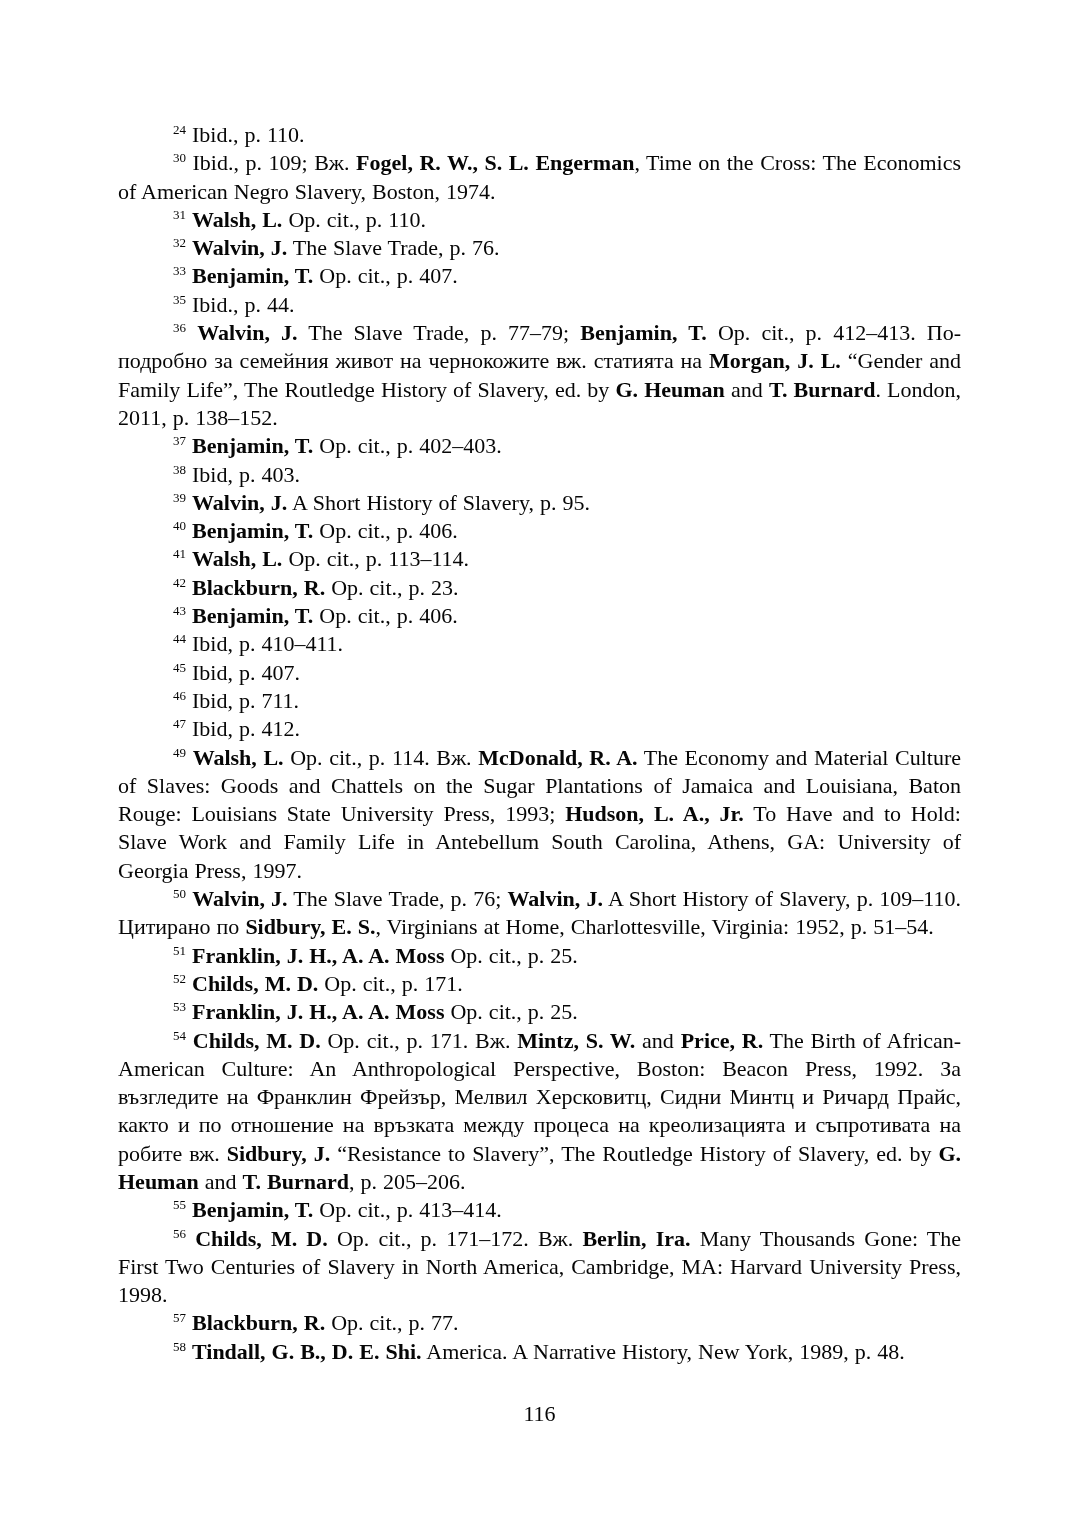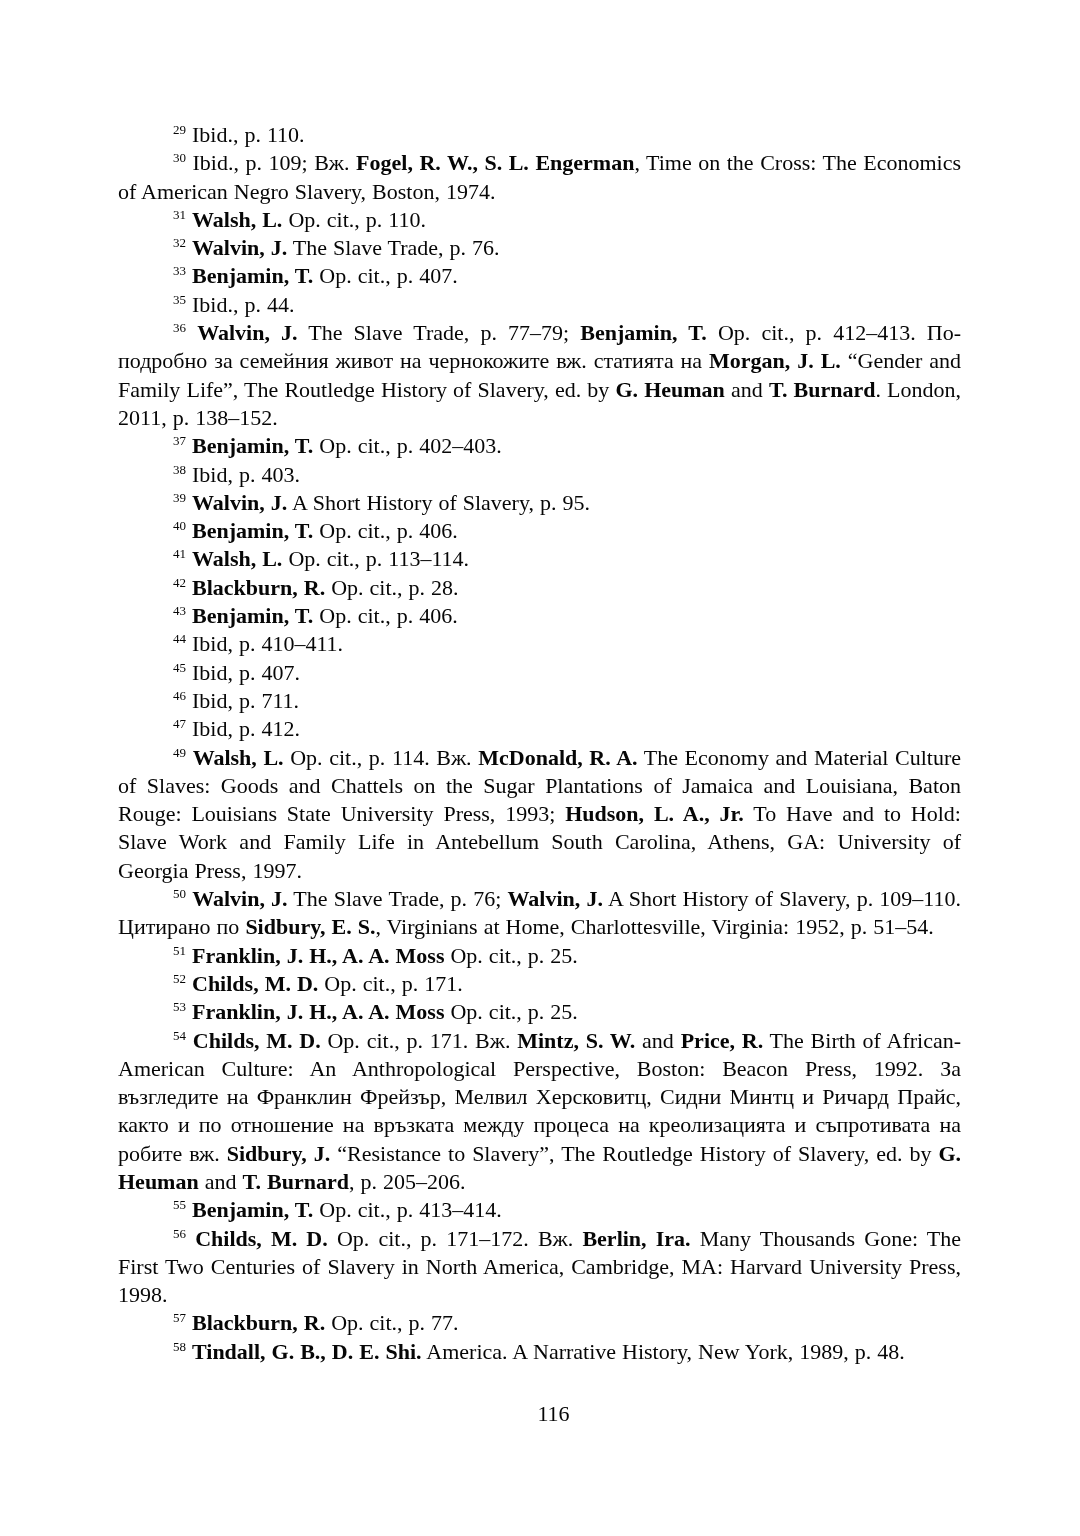--- a/index.html
+++ b/index.html
@@ -35,46 +35,46 @@
     font-size: 13px;
     line-height: 0;
     vertical-align: baseline;
     position: relative;
     top: -8px;
   }
   p.fn .b { font-weight: bold; }
   p.fn .r { font-weight: normal; }
   .page-number {
     position: absolute;
-    left: 132px;
+    left: 118px;
     top: 1400px;
     width: 843px;
     text-align: center;
     font-size: 22px;
     line-height: 28px;
   }
 </style>
 </head>
 <body>
 
 <div class="doc-page">
   <div class="footnotes">
-      <p class="fn"><sup class="fn-num">29</sup> <span class="r">Ibid., p. 110.</span></p>
+      <p class="fn"><sup class="fn-num">24</sup> <span class="r">Ibid., p. 110.</span></p>
       <p class="fn"><sup class="fn-num">30</sup> <span class="r">Ibid., p. 109; Вж. </span><span class="b">Fogel, R. W., S. L. Engerman</span><span class="r">, Time on the Cross: The Economics of American Negro Slavery, Boston, 1974.</span></p>
       <p class="fn"><sup class="fn-num">31</sup> <span class="b">Walsh, L.</span><span class="r"> Op. cit., p. 110.</span></p>
       <p class="fn"><sup class="fn-num">32</sup> <span class="b">Walvin, J.</span><span class="r"> The Slave Trade, p. 76.</span></p>
       <p class="fn"><sup class="fn-num">33</sup> <span class="b">Benjamin, T.</span><span class="r"> Op. cit., p. 407.</span></p>
       <p class="fn"><sup class="fn-num">35</sup> <span class="r">Ibid., p. 44.</span></p>
       <p class="fn"><sup class="fn-num">36</sup> <span class="b">Walvin, J.</span><span class="r"> The Slave Trade, p. 77–79; </span><span class="b">Benjamin, T.</span><span class="r"> Op. cit., p. 412–413. По-подробно за семейния живот на чернокожите вж. статията на </span><span class="b">Morgan, J. L.</span><span class="r"> “Gender and Family Life”, The Routledge History of Slavery, ed. by </span><span class="b">G. Heuman</span><span class="r"> and </span><span class="b">T. Burnard</span><span class="r">. London, 2011, p. 138–152.</span></p>
       <p class="fn"><sup class="fn-num">37</sup> <span class="b">Benjamin, T.</span><span class="r"> Op. cit., p. 402–403.</span></p>
       <p class="fn"><sup class="fn-num">38</sup> <span class="r">Ibid, p. 403.</span></p>
       <p class="fn"><sup class="fn-num">39</sup> <span class="b">Walvin, J.</span><span class="r"> A Short History of Slavery, p. 95.</span></p>
       <p class="fn"><sup class="fn-num">40</sup> <span class="b">Benjamin, T.</span><span class="r"> Op. cit., p. 406.</span></p>
       <p class="fn"><sup class="fn-num">41</sup> <span class="b">Walsh, L.</span><span class="r"> Op. cit., p. 113–114.</span></p>
-      <p class="fn"><sup class="fn-num">42</sup> <span class="b">Blackburn, R.</span><span class="r"> Op. cit., p. 28.</span></p>
+      <p class="fn"><sup class="fn-num">42</sup> <span class="b">Blackburn, R.</span><span class="r"> Op. cit., p. 23.</span></p>
       <p class="fn"><sup class="fn-num">43</sup> <span class="b">Benjamin, T.</span><span class="r"> Op. cit., p. 406.</span></p>
       <p class="fn"><sup class="fn-num">44</sup> <span class="r">Ibid, p. 410–411.</span></p>
       <p class="fn"><sup class="fn-num">45</sup> <span class="r">Ibid, p. 407.</span></p>
       <p class="fn"><sup class="fn-num">46</sup> <span class="r">Ibid, p. 711.</span></p>
       <p class="fn"><sup class="fn-num">47</sup> <span class="r">Ibid, p. 412.</span></p>
       <p class="fn"><sup class="fn-num">49</sup> <span class="b">Walsh, L.</span><span class="r"> Op. cit., p. 114. Вж. </span><span class="b">McDonald, R. A.</span><span class="r"> The Economy and Material Culture of Slaves: Goods and Chattels on the Sugar Plantations of Jamaica and Louisiana, Baton Rouge: Louisians State University Press, 1993; </span><span class="b">Hudson, L. A., Jr.</span><span class="r"> To Have and to Hold: Slave Work and Family Life in Antebellum South Carolina, Athens, GA: University of Georgia Press, 1997.</span></p>
       <p class="fn"><sup class="fn-num">50</sup> <span class="b">Walvin, J.</span><span class="r"> The Slave Trade, p. 76; </span><span class="b">Walvin, J.</span><span class="r"> A Short History of Slavery, p. 109–110. Цитирано по </span><span class="b">Sidbury, E. S.</span><span class="r">, Virginians at Home, Charlottesville, Virginia: 1952, p. 51–54.</span></p>
       <p class="fn"><sup class="fn-num">51</sup> <span class="b">Franklin, J. H., A. A. Moss</span><span class="r"> Op. cit., p. 25.</span></p>
       <p class="fn"><sup class="fn-num">52</sup> <span class="b">Childs, M. D.</span><span class="r"> Op. cit., p. 171.</span></p>
       <p class="fn"><sup class="fn-num">53</sup> <span class="b">Franklin, J. H., A. A. Moss</span><span class="r"> Op. cit., p. 25.</span></p>

